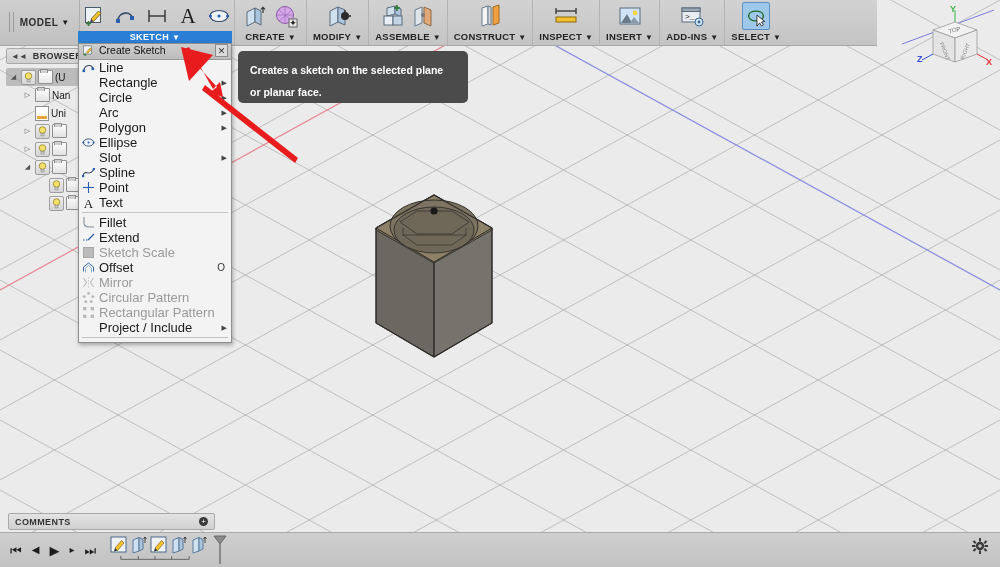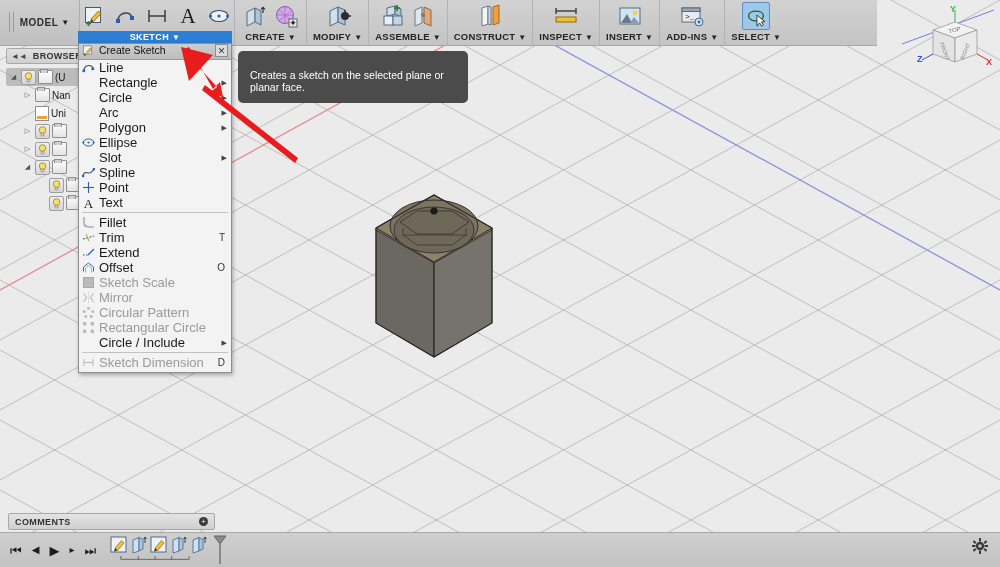--- a/index.html
+++ b/index.html
@@ -131,21 +131,21 @@
   .mkey { font-size:10px; color:#333; margin-right:2px; }
   .marrow { font-size:7px; color:#444; }
   .msep { height:1px; background:#c3c3c3; margin:2px 3px; }
 
   
   #tooltip {
     position:absolute; left:238px; top:51px; width:230px; height:52px;
     background:#4b4b4b; border-radius:5px; z-index:60;
     display:flex; align-items:center; padding:0 12px;
   }
-  #tooltip .ttext { color:#fff; font-size:10.5px; font-weight:normal; line-height:12px;margin-top:8px; }
+  #tooltip .ttext { color:#fff; font-size:10.5px; font-weight:bold; line-height:22px;margin-top:8px; }
 
   
   #arrow { position:absolute; left:175px; top:45px; z-index:70; pointer-events:none; }
 
   
   #viewcube { position:absolute; right:4px; top:2px; width:96px; height:88px; z-index:20;}
 
   
   #comments {
     position:absolute; left:8px; bottom:37px; width:207px; height:17px;
@@ -628,53 +628,43 @@
           <svg width="13" height="13" viewBox="0 0 13 13">
             <path d="M2 1 L2 7 C2 10, 5 11, 8 11 L12 11" fill="none" stroke="#7a8a9a" stroke-width="1.1"></path>
             <path d="M2 1 L2 11 L12 11" fill="none" stroke="#c8c8c8" stroke-width=".8" stroke-dasharray="1.5 1.5"></path>
           </svg>
         </span>
         <span class="mlabel">Fillet</span>
       </div>
       <div class="mrow">
         <span class="mi">
           <svg width="13" height="13" viewBox="0 0 13 13">
-            <path d="M1 8 L12 5" stroke="#2a5fb0" stroke-width="1.1" fill="none" stroke-dasharray="2 1.4"></path>
-            <path d="M4 3 L7 10" stroke="#d4a02a" stroke-width="1.1"></path>
-          </svg>
-        </span>
-        <span class="mlabel">Trim</span>
-        <span class="mkey">T</span>
-      </div>
-      <div class="mrow">
-        <span class="mi">
-          <svg width="13" height="13" viewBox="0 0 13 13">
             <path d="M1 9 L6 9" stroke="#2a5fb0" stroke-width="1.1" stroke-dasharray="1.6 1.4"></path>
             <path d="M6 9 L12 3" stroke="#2a5fb0" stroke-width="1.2"></path>
           </svg>
         </span>
         <span class="mlabel">Extend</span>
+      </div>
+      <div class="mrow">
+        <span class="mi">
+          <svg width="13" height="13" viewBox="0 0 13 13" style="opacity: 0.55;">
+            <rect x="1.5" y="1.5" width="10" height="10" fill="#8e8e8e" stroke="#6a6a6a"></rect>
+          </svg>
+        </span>
+        <span class="mlabel dim">Sketch Scale</span>
       </div>
       <div class="mrow">
         <span class="mi">
           <svg width="13" height="13" viewBox="0 0 13 13">
             <path d="M1.5 10.5 L1.5 6 L6.5 2 L11.5 6 L11.5 10.5" fill="none" stroke="#3a6a9a" stroke-width="1"></path>
             <path d="M3.5 11.5 L3.5 7 L6.5 4.5 L9.5 7 L9.5 11.5" fill="none" stroke="#8ab0d0" stroke-width="1"></path>
           </svg>
         </span>
         <span class="mlabel">Offset</span>
         <span class="mkey">O</span>
-      </div>
-      <div class="mrow">
-        <span class="mi">
-          <svg width="13" height="13" viewBox="0 0 13 13" style="opacity: 0.55;">
-            <rect x="1.5" y="1.5" width="10" height="10" fill="#8e8e8e" stroke="#6a6a6a"></rect>
-          </svg>
-        </span>
-        <span class="mlabel dim">Sketch Scale</span>
       </div>
       <div class="mrow">
         <span class="mi">
           <svg width="13" height="13" viewBox="0 0 13 13" style="opacity: 0.55;">
             <path d="M1.5 2 L4.5 6.5 L1.5 11" fill="none" stroke="#8e8e8e" stroke-width="1.1"></path>
             <path d="M11.5 2 L8.5 6.5 L11.5 11" fill="none" stroke="#8e8e8e" stroke-width="1.1"></path>
             <line x1="6.5" y1="1" x2="6.5" y2="12" stroke="#9e9e9e" stroke-width=".9" stroke-dasharray="1.6 1.4"></line>
           </svg>
         </span>
         <span class="mlabel dim">Mirror</span>
@@ -693,39 +683,28 @@
       </div>
       <div class="mrow">
         <span class="mi">
           <svg width="13" height="13" viewBox="0 0 13 13" style="opacity: 0.55;">
             <rect x="1" y="1" width="3.4" height="3.4" fill="#8e8e8e"></rect>
             <rect x="8.6" y="1" width="3.4" height="3.4" fill="#8e8e8e"></rect>
             <rect x="1" y="8.6" width="3.4" height="3.4" fill="#8e8e8e"></rect>
             <rect x="8.6" y="8.6" width="3.4" height="3.4" fill="#8e8e8e"></rect>
           </svg>
         </span>
-        <span class="mlabel dim">Rectangular Circle</span>
+        <span class="mlabel dim">Rectangular Pattern</span>
       </div>
       <div class="mrow">
         <span class="mi"></span>
-        <span class="mlabel">Circle / Include</span>
+        <span class="mlabel">Project / Include</span>
         <span class="marrow">▶</span>
       </div>
       <div class="msep"></div>
-      <div class="mrow">
-        <span class="mi">
-          <svg width="13" height="13" viewBox="0 0 13 13" style="opacity: 0.55;">
-            <line x1="2" y1="3" x2="2" y2="10" stroke="#8e8e8e" stroke-width="1.1"></line>
-            <line x1="11" y1="3" x2="11" y2="10" stroke="#8e8e8e" stroke-width="1.1"></line>
-            <line x1="2" y1="6.5" x2="11" y2="6.5" stroke="#8e8e8e" stroke-width="1.1"></line>
-          </svg>
-        </span>
-        <span class="mlabel dim">Sketch Dimension</span>
-        <span class="mkey">D</span>
-      </div>
     </div>
 </div>
 
 <div id="tooltip">
   <div class="ttext">Creates a sketch on the selected plane or planar face.</div>
 </div>
 
 <svg id="arrow" width="140" height="120">
   <g fill="#e81c1c">
     <polygon points="8,5 42,42 34,48 48,52 45,37 38,44 14,2"></polygon>

